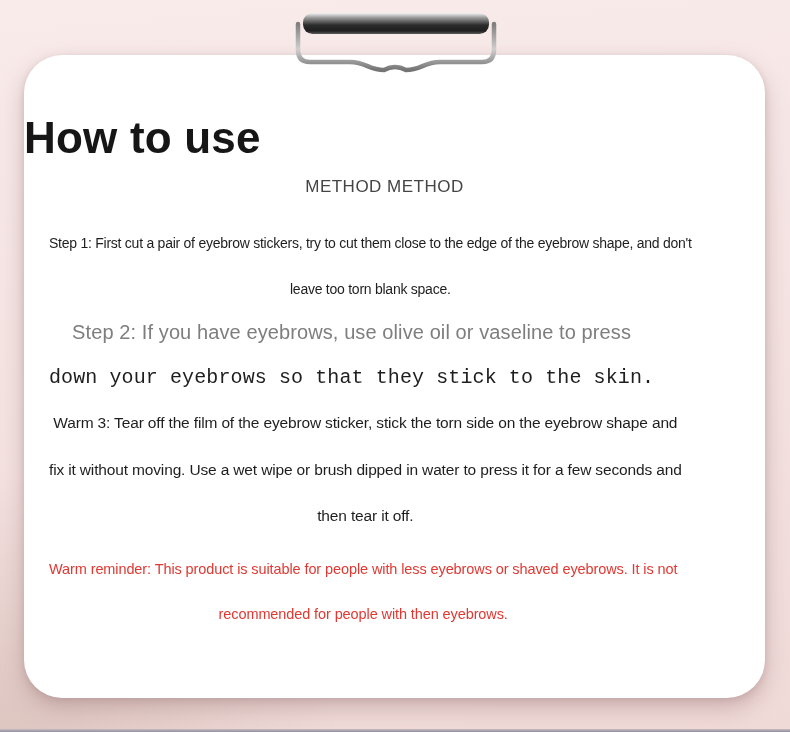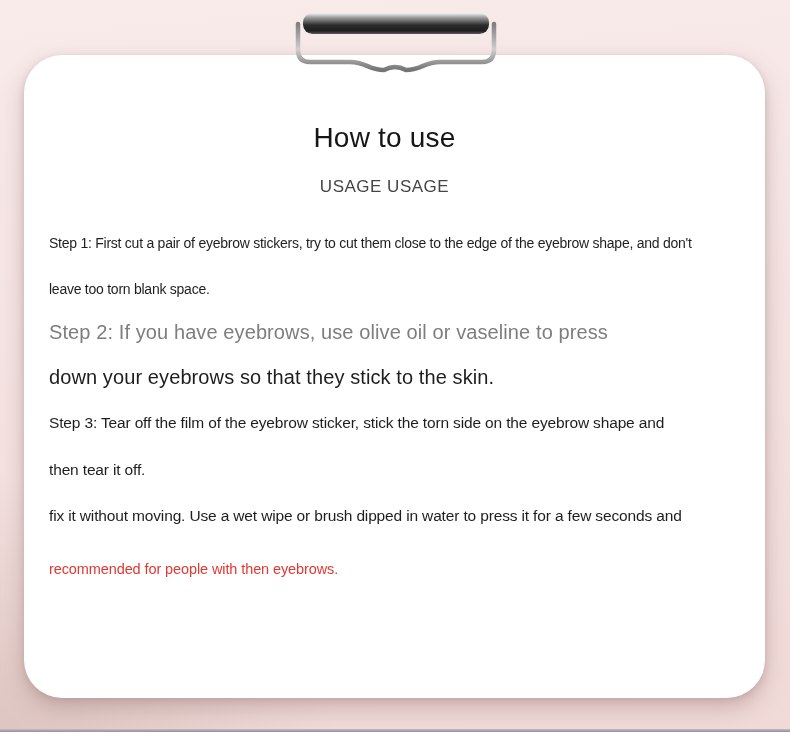--- a/index.html
+++ b/index.html
@@ -23,65 +23,66 @@
   .card{
     position:absolute;left:24px;right:25px;top:55px;bottom:34px;
     background:var(--card);border-radius:38px;
     box-shadow:0 10px 22px rgba(150,115,115,0.40),0 2px 6px rgba(150,120,120,0.25);
   }
   .clip{
     position:absolute;left:280px;top:4px;width:230px;height:90px;
   }
   h1.title{
     position:absolute;left:0;right:20px;top:63px;margin:0;
-    text-align:center;font-size:28px;line-height:40px;font-weight:400;
+    text-align:left;font-size:44px;line-height:40px;font-weight:700;
     letter-spacing:0.2px;color:var(--title);
   }
   .subtitle{
     position:absolute;left:0;right:20px;top:120px;
     text-align:center;font-size:17px;line-height:24px;font-weight:400;
     letter-spacing:0.5px;color:var(--subtitle);
   }
   .block{position:absolute;left:25px;white-space:nowrap;}
-  .block .line{white-space:nowrap;}
+  .block .line{white-space:nowrap;text-align:center;}
   .step1{top:165px;font-size:14px;line-height:46px;letter-spacing:-0.25px;color:var(--body-text);}
   .step2{top:255px;font-size:20px;line-height:45px;letter-spacing:0.1px;}
   .step2 .muted{color:var(--step2-muted);}
-  .step2 .strong{color:var(--body-text);}
+  .step2 .strong{color:var(--body-text);font-family:Liberation Mono, monospace;}
   .step3{top:345px;font-size:15.5px;line-height:46.5px;letter-spacing:-0.15px;color:var(--body-text);}
   .reminder{top:492px;font-size:14.5px;line-height:45px;letter-spacing:-0.1px;color:var(--reminder-red);}
 </style>
 </head>
 <body>
 
 <div class="stage">
 
   <div class="card">
 
     <h1 class="title">How to use</h1>
 
-    <div class="subtitle">USAGE USAGE</div>
+    <div class="subtitle">METHOD METHOD</div>
 
     <div class="block step1">
       <div class="line">Step 1: First cut a pair of eyebrow stickers, try to cut them close to the edge of the eyebrow shape, and don't</div>
       <div class="line">leave too torn blank space.</div>
     </div>
 
     <div class="block step2">
       <div class="line muted">Step 2: If you have eyebrows, use olive oil or vaseline to press</div>
       <div class="line strong">down your eyebrows so that they stick to the skin.</div>
     </div>
 
     <div class="block step3">
-      <div class="line">Step 3: Tear off the film of the eyebrow sticker, stick the torn side on the eyebrow shape and</div>
+      <div class="line">Warm 3: Tear off the film of the eyebrow sticker, stick the torn side on the eyebrow shape and</div>
+      <div class="line">fix it without moving. Use a wet wipe or brush dipped in water to press it for a few seconds and</div>
       <div class="line">then tear it off.</div>
-      <div class="line">fix it without moving. Use a wet wipe or brush dipped in water to press it for a few seconds and</div>
     </div>
 
     <div class="block reminder">
+      <div class="line">Warm reminder: This product is suitable for people with less eyebrows or shaved eyebrows. It is not</div>
       <div class="line">recommended for people with then eyebrows.</div>
     </div>
 
   </div>
 
   <svg class="clip" viewBox="0 0 230 90" aria-hidden="true">
     <defs>
       <linearGradient id="barGrad" x1="0" y1="0" x2="0" y2="1">
         <stop offset="0" stop-color="#f3f3f3"></stop>
         <stop offset="0.22" stop-color="#9a9a9a"></stop>

